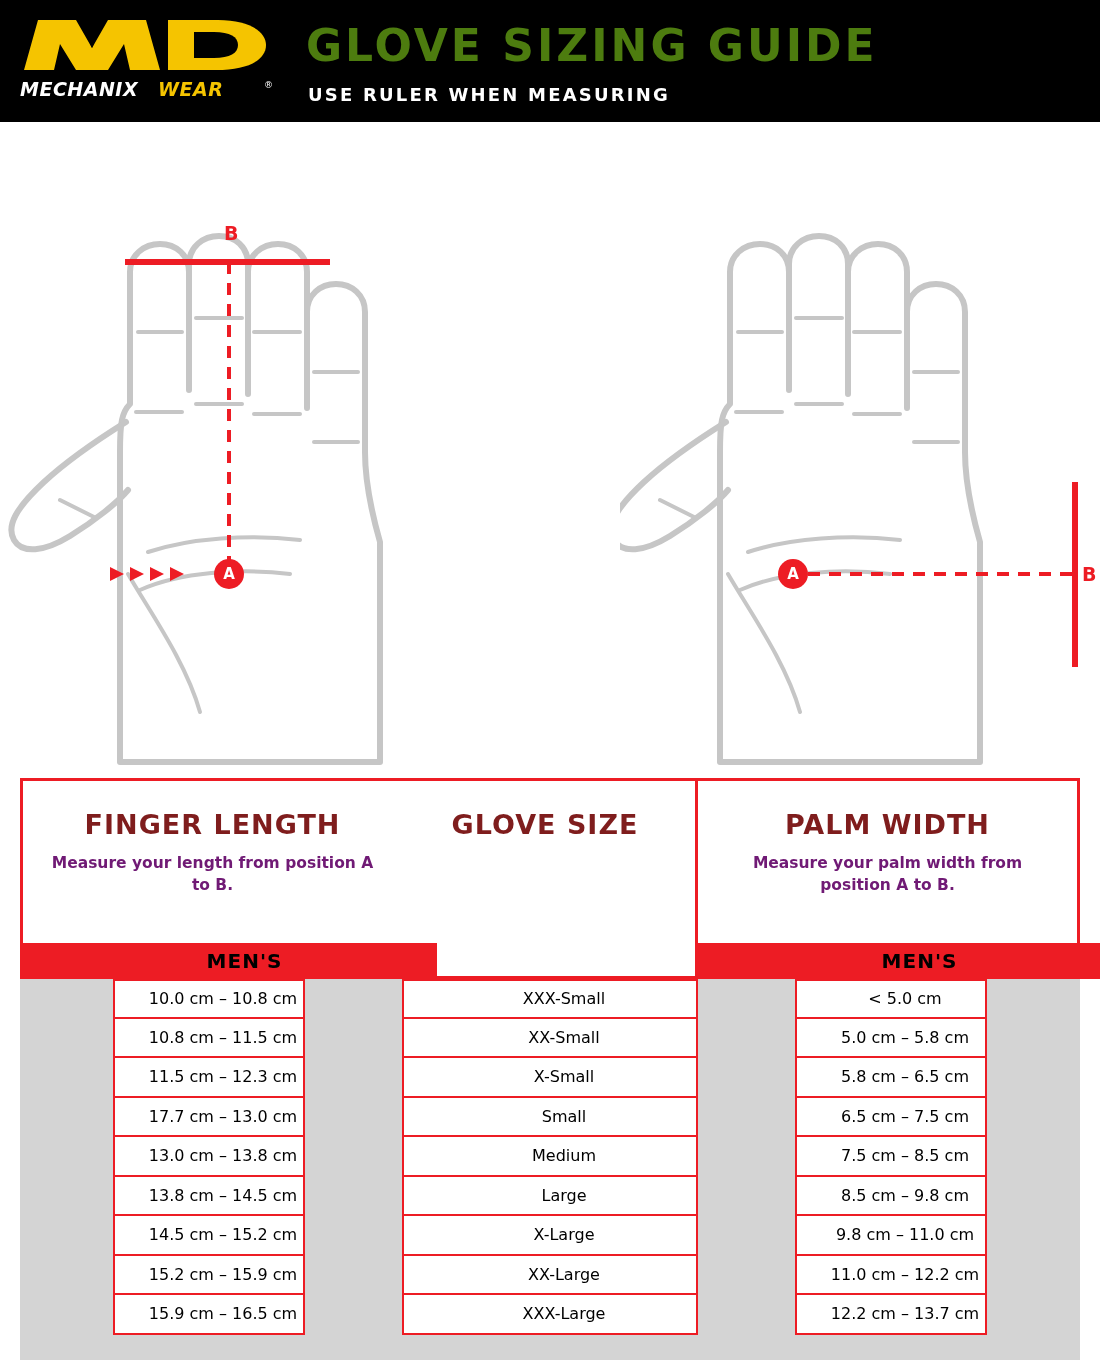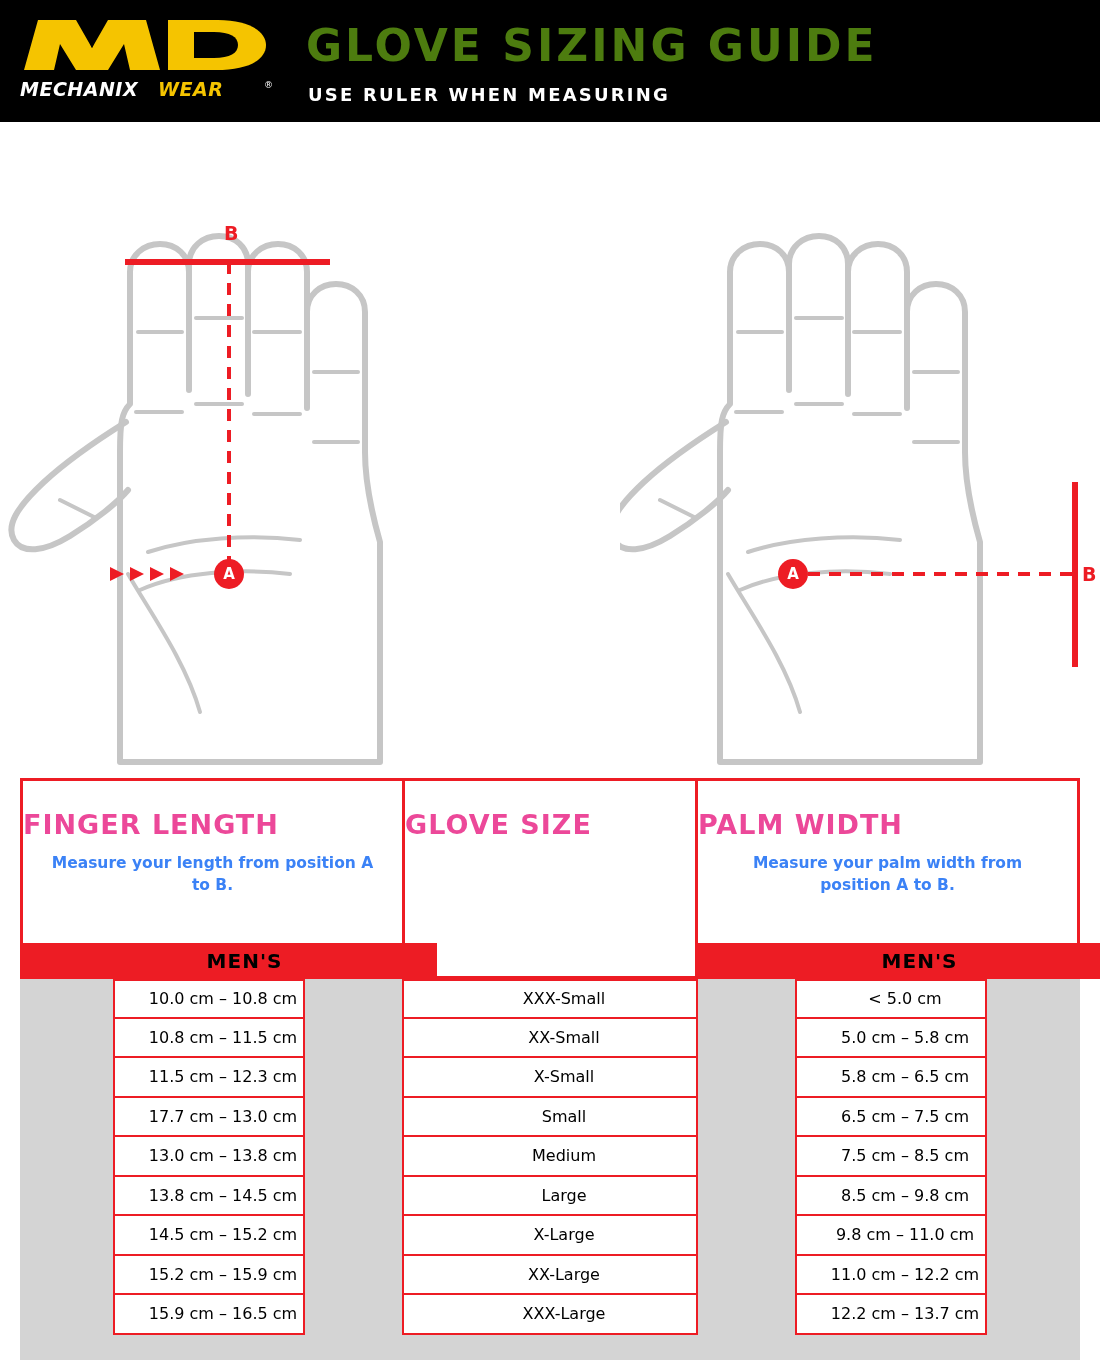--- a/index.html
+++ b/index.html
@@ -128,35 +128,35 @@
     background: #d4d4d4;
   }
 
   .panel {
     position: absolute;
     border: 3px solid #ed1c24;
     background: #ffffff;
     box-sizing: border-box;
   }
   .panel-left  { left: 20px;  top: 0px;  width: 385px; height: 201px; }
-  .panel-mid   { left: 405px; top: 0px;  width: 318px; height: 201px; border-left: none; border-right: none;}
+  .panel-mid   { left: 386px; top: 0px;  width: 318px; height: 201px; border-left: none; border-right: none;}
   .panel-right { left: 695px; top: 0px;  width: 385px; height: 201px; }
 
   .panel-title {
-    text-align: left;
+    text-align: center;
     font-family: "DejaVu Sans", sans-serif;
     font-weight: bold;
     font-size: 27px;
-    color: #ec4899;
+    color: #7f1d1d;
     letter-spacing: 1px;
     margin-top: 28px;
   }
   .panel-desc {
     text-align: center;
-    color: #3b82f6;
+    color: #701a75;
     font-family: "DejaVu Sans", sans-serif;
     font-weight: bold;
     font-size: 15.5px;
     line-height: 22px;
     margin-top: 12px;
     padding: 0 24px;
   }
   .panel-desc.italic {
     font-style: italic;
     font-weight: bold;

